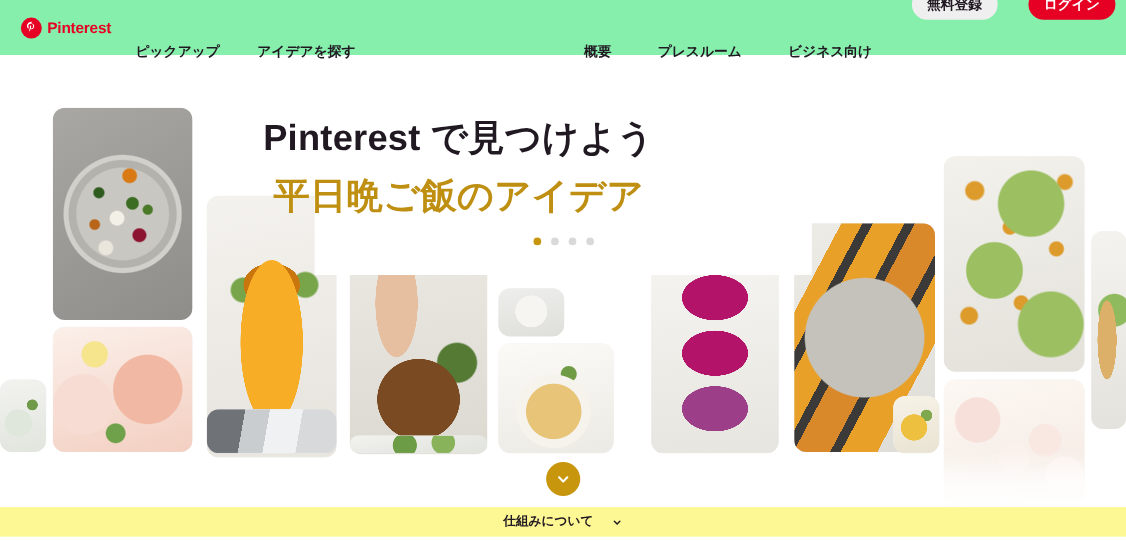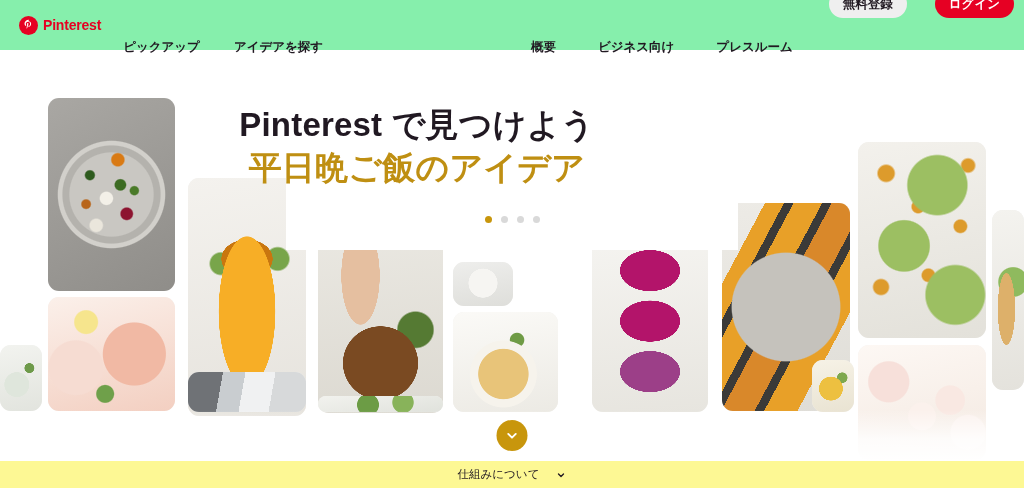--- a/index.html
+++ b/index.html
@@ -132,21 +132,21 @@
     letter-spacing: 0.2px;
     line-height: 1.25;
   }
 
   .hero-line2 {
     font-size: 33px;
     font-weight: 700;
     color: #bf8f12;
     letter-spacing: 0.2px;
     line-height: 1.25;
-    margin-top: 2px;
+    margin-top: 12px;
   }
 
   
   .dots {
     position: absolute;
     top: 216px;
     left: 0;
     width: 1024px;
     display: flex;
     justify-content: center;
@@ -232,21 +232,21 @@
     height: 27px;
     background: #fdf894;
     display: flex;
     align-items: center;
     justify-content: center;
     z-index: 50;
     cursor: pointer;
   }
   .bottom-bar-label {
     font-size: 11.5px;
-    font-weight: 400;
+    font-weight: 700;
     color: #211922;
     display: flex;
     align-items: center;
     gap: 17px;
     line-height: 1;
   }
   .chev-small { display: block; }
 
   .bottom-white {
     position: absolute;
@@ -394,22 +394,22 @@
         </span>
         <span class="brand-name">Pinterest</span>
       </div>
 
       <div class="nav-link">ピックアップ</div>
       <div class="nav-link">アイデアを探す</div>
     </div>
 
     <div class="header-right">
       <div class="nav-link">概要</div>
+      <div class="nav-link">プレスルーム</div>
       <div class="nav-link">ビジネス向け</div>
-      <div class="nav-link">プレスルーム</div>
       <button class="btn btn-signup">無料登録</button>
       <button class="btn btn-login">ログイン</button>
     </div>
   </header>
 
   <div class="collage">
       <div class="tile" title="ビーツとフェタのサラダ" style="left: 48px; top: 48px; width: 127px; height: 193px;">
         <div class="art a-salad"></div>
       </div>
       <div class="tile" title="ピンクレモネード" style="left: 48px; top: 247px; width: 127px; height: 114px;">

